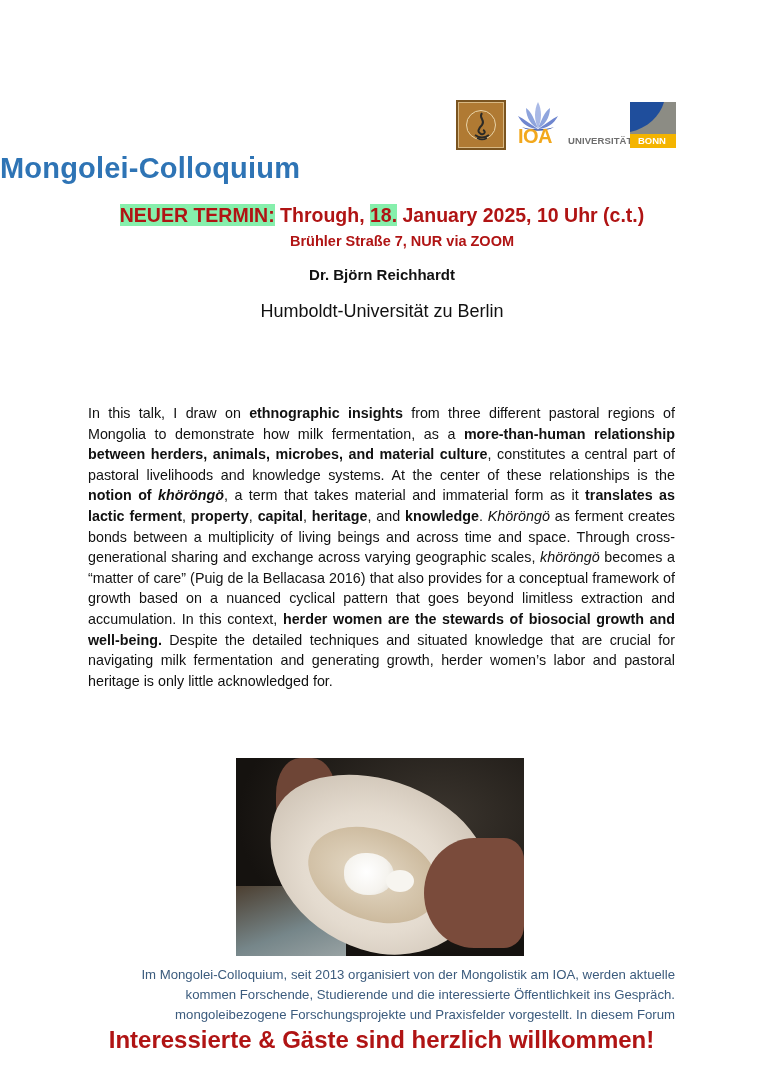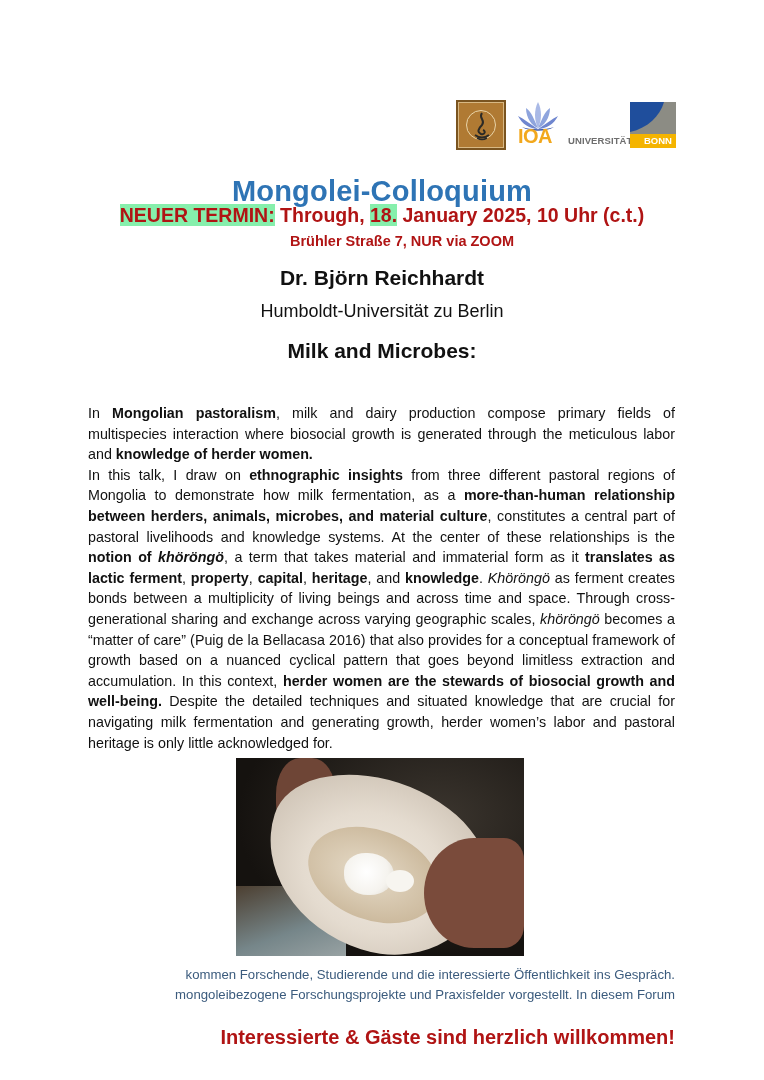--- a/index.html
+++ b/index.html
@@ -6,46 +6,46 @@
   html, body { width: 764px; height: 1080px; background: #ffffff; overflow: hidden; }
   body { position: relative; font-family: "Liberation Sans", "DejaVu Sans", sans-serif; color: #111; }
 
   .logos { position: absolute; top: 100px; left: 456px; width: 222px; height: 50px; }
   .logo-mongol { position: absolute; left: 0; top: 0; width: 50px; height: 50px; background: #b07a33; border: 2px solid #7a5420; box-shadow: inset 0 0 0 1px #d8b883; }
   .logo-mongol .ring { position: absolute; left: 8px; top: 8px; width: 30px; height: 30px; border: 1.5px solid #e9d4a8; border-radius: 50%; }
   .logo-ioa { position: absolute; left: 60px; top: 0; width: 44px; height: 48px; }
   .logo-ioa .ioa-text { position: absolute; left: 2px; bottom: 0; color: #f2a81d; font-weight: bold; font-size: 20px; letter-spacing: -0.5px; }
   .logo-bonn { position: absolute; left: 112px; top: 2px; width: 110px; height: 46px; }
   .logo-bonn .uni { position: absolute; left: 0; bottom: 2px; font-size: 9.5px; color: #6e6e6e; font-weight: bold; letter-spacing: 0.1px; }
-  .logo-bonn .bonn { position: absolute; left: 62px; bottom: 0; width: 46px; height: 14px; background: #f4b400; color: #fff; font-size: 9.5px; font-weight: bold; padding-left: 14px; line-height: 14px; }
+  .logo-bonn .bonn { position: absolute; left: 62px; bottom: 0; width: 46px; height: 14px; background: #f4b400; color: #fff; font-size: 9.5px; font-weight: bold; padding-left: 8px; line-height: 14px; }
 
-  .title { position: absolute; top: 152px; left: 0; width: 764px; text-align: center; font-size: 29px; font-weight: bold; color: #2e74b5; letter-spacing: 0.2px; margin-top: 23px; }
+  .title { position: absolute; top: 152px; left: 0; width: 764px; text-align: left; font-size: 29px; font-weight: bold; color: #2e74b5; letter-spacing: 0.2px; }
   .termin { position: absolute; top: 204px; left: 0; width: 764px; text-align: center; font-size: 19.5px; font-weight: bold; color: #b01414; }
   .termin .hl { background: #86efac; }
   .location { position: absolute; top: 233px; left: 0; width: 764px; text-align: center; font-size: 14.5px; font-weight: bold; color: #b01414; margin-left: 20px; }
 
-  .speaker { position: absolute; top: 266px; left: 0; width: 764px; text-align: center; font-size: 21px; font-weight: bold; color: #111; }
+  .speaker { position: absolute; top: 266px; left: 0; width: 764px; text-align: center; font-size: 15px; font-weight: bold; color: #111; }
   .affil { position: absolute; top: 301px; left: 0; width: 764px; text-align: center; font-size: 18px; color: #111; }
   .talk-title { position: absolute; top: 336px; left: 0; width: 764px; text-align: center; font-size: 21px; font-weight: bold; line-height: 30px; color: #111; }
 
   .abstract { position: absolute; top: 403px; left: 88px; width: 587px; font-size: 14.3px; line-height: 20.6px; text-align: justify; color: #111; }
   .abstract p { margin: 0; }
 
   .photo { position: absolute; top: 758px; left: 236px; width: 288px; height: 198px; overflow: hidden; background: #1c1814; }
   .photo .bg1 { position: absolute; inset: 0; background: radial-gradient(ellipse at 70% 30%, #3b352e 0%, #15120f 70%); }
   .photo .table { position: absolute; left: 0; bottom: 0; width: 110px; height: 70px; background: linear-gradient(160deg, #5a4a39 0%, #8ea3a8 60%, #b9c6c8 100%); opacity: 0.8; }
   .photo .hand-l { position: absolute; left: 40px; top: 0; width: 60px; height: 90px; background: #6e4536; border-radius: 40% 40% 50% 50%; }
   .photo .hand-r { position: absolute; right: 0; top: 80px; width: 100px; height: 110px; background: #7a4b3b; border-radius: 50% 20% 20% 50%; }
   .photo .cloth { position: absolute; left: 28px; top: 22px; width: 225px; height: 170px; background: radial-gradient(ellipse at 50% 55%, #f1ebe2 0%, #e4dbcf 45%, #cfc4b6 80%, #b8ab9b 100%); border-radius: 48% 52% 45% 55% / 40% 45% 55% 60%; transform: rotate(18deg); }
   .photo .cloth2 { position: absolute; left: 70px; top: 72px; width: 135px; height: 90px; background: radial-gradient(ellipse at 45% 50%, #e6dbc8 0%, #cdbb9f 70%, #b09c80 100%); border-radius: 50%; transform: rotate(20deg); }
   .photo .curd { position: absolute; left: 108px; top: 95px; width: 50px; height: 42px; background: radial-gradient(circle at 45% 45%, #ffffff 0%, #f5f3ee 60%, #dcd6cb 100%); border-radius: 45% 55% 50% 50%; }
   .photo .curd2 { position: absolute; left: 150px; top: 112px; width: 28px; height: 22px; background: #f7f5f0; border-radius: 50%; }
 
   .footer-text { position: absolute; top: 965px; left: 88px; width: 587px; text-align: right; font-size: 13.2px; line-height: 20px; color: #3b5b7d; }
-  .welcome { position: absolute; top: 1026px; left: 88px; width: 587px; text-align: right; font-size: 20px; font-weight: bold; color: #b01414; }
+  .welcome { position: absolute; top: 1026px; left: 88px; width: 587px; text-align: center; font-size: 24px; font-weight: bold; color: #b01414; }
 </style>
 </head>
 <body>
 
 <div class="logos">
   <div class="logo-mongol">
     <div class="ring"></div>
     <svg style="position:absolute;left:10px;top:8px" width="28" height="32" viewBox="0 0 28 32">
       <path d="M14 3 C10 8 18 10 14 15 C10 19 9 22 13 24 C17 25 18 21 15 20" fill="none" stroke="#2b2a26" stroke-width="2"></path>
       <path d="M7 25 Q14 30 21 25" fill="none" stroke="#2b2a26" stroke-width="2"></path>
@@ -78,37 +78,36 @@
 <div class="termin">
   <span class="hl">NEUER TERMIN:</span><span> Through, </span><span class="hl">18.</span><span> January 2025, 10 Uhr (c.t.)</span>
 </div>
 
 <div class="location">Brühler Straße 7, NUR via ZOOM</div>
 
 <div class="speaker">Dr. Björn Reichhardt</div>
 <div class="affil">Humboldt-Universität zu Berlin</div>
 
 <div class="talk-title">
-  <div>Milk and Microbes:</div>
 </div>
 
 <div class="abstract">
-  <p><span>In </span><span style="font-weight: bold;">Mongolian pastoralism</span><span>, milk and dairy production compose primary fields of multispecies interaction where biosocial growth is generated through the meticulous labor and </span><span style="font-weight: bold;">knowledge of herder women.</span></p>
   <p><span>In this talk, I draw on </span><span style="font-weight: bold;">ethnographic insights</span><span> from three different pastoral regions of Mongolia to demonstrate how milk fermentation, as a </span><span style="font-weight: bold;">more-than-human relationship between herders, animals, microbes, and material culture</span><span>, constitutes a central part of pastoral livelihoods and knowledge systems. At the center of these relationships is the </span><span style="font-weight: bold;">notion of </span><span style="font-weight: bold; font-style: italic;">khöröngö</span><span>, a term that takes material and immaterial form as it </span><span style="font-weight: bold;">translates as lactic ferment</span><span>, </span><span style="font-weight: bold;">property</span><span>, </span><span style="font-weight: bold;">capital</span><span>, </span><span style="font-weight: bold;">heritage</span><span>, and </span><span style="font-weight: bold;">knowledge</span><span>. </span><span style="font-style: italic;">Khöröngö</span><span> as ferment creates bonds between a multiplicity of living beings and across time and space. Through cross-generational sharing and exchange across varying geographic scales, </span><span style="font-style: italic;">khöröngö</span><span> becomes a “matter of care” (Puig de la Bellacasa 2016) that also provides for a conceptual framework of growth based on a nuanced cyclical pattern that goes beyond limitless extraction and accumulation. In this context, </span><span style="font-weight: bold;">herder women are the stewards of biosocial growth and well-being.</span><span> Despite the detailed techniques and situated knowledge that are crucial for navigating milk fermentation and generating growth, herder women’s labor and pastoral heritage is only little acknowledged for.</span></p>
 </div>
 
 <div class="photo">
   <div class="bg1"></div>
   <div class="table"></div>
   <div class="hand-l"></div>
   <div class="cloth"></div>
   <div class="cloth2"></div>
   <div class="curd"></div>
   <div class="curd2"></div>
   <div class="hand-r"></div>
 </div>
 
 <div class="footer-text">
+  <div>Im Mongolei-Colloquium, seit 2013 organisiert von der Mongolistik am IOA, werden aktuelle</div>
   <div>kommen Forschende, Studierende und die interessierte Öffentlichkeit ins Gespräch.</div>
   <div>mongoleibezogene Forschungsprojekte und Praxisfelder vorgestellt. In diesem Forum</div>
 </div>
 
 <div class="welcome">Interessierte &amp; Gäste sind herzlich willkommen!</div>
 
 </body></html>

